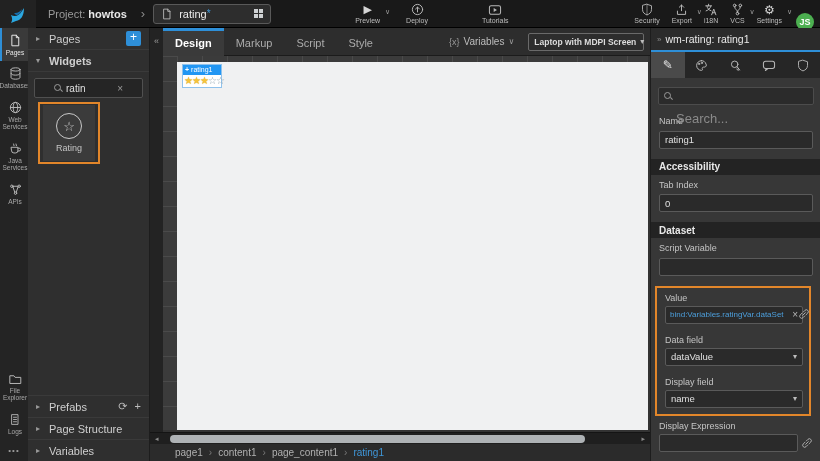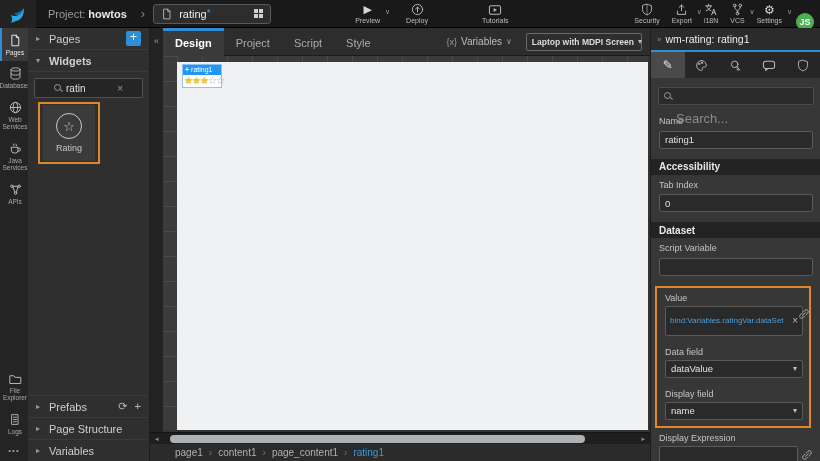--- a/index.html
+++ b/index.html
@@ -127,21 +127,21 @@
   .pinput-row { padding:0 8px 6px; position:relative; }
   .pinput { width:100%; height:18px; background:#2a2a2a; border:1px solid #5a5a5a; border-radius:2px;
     color:#e0e0e0; font-size:9.5px; padding:0 5px; outline:0; font-family:"Liberation Sans", sans-serif; }
   .psection { height:16px; background:#232323; color:#e8e8e8; font-size:10px; font-weight:bold;
     display:flex; align-items:center; padding:0 8px; margin-top:4px; }
   .pselect { height:18px; background:#2a2a2a; border:1px solid #5a5a5a; border-radius:2px;
     display:flex; align-items:center; padding:0 5px; color:#e0e0e0; font-size:9.5px; }
   .pselect .caret { margin-left:auto; font-size:8px; color:#bdbdbd; }
   #orange-box { margin:4px 10px 0 4px; border:2px solid #E2862A; padding:0 0 6px; }
   .bind-input { display:flex; align-items:center; height:18px; background:#2a2a2a; border:1px solid #5a5a5a;
-    border-radius:2px; padding:14px 4px; gap:3px; }
+    border-radius:2px; padding:8px 4px; gap:3px; }
   .bind-input .bval { flex:1; color:#4D9FDC; font-size:8px; white-space:nowrap; overflow:hidden; }
   .bind-input .bx { color:#b5b5b5; font-size:10px; }
   .link-abs { position:absolute; right:-1px; top:2px; }
   .rowflex { display:flex; align-items:center; gap:3px; padding:0 8px 6px; position:relative; }
   .rowflex .pinput { flex:1; }
 </style>
 </head>
 <body>
 
 <div id="app">
@@ -338,21 +338,21 @@
       </div>
     </div>
   </div>
 
   <div id="canvas">
     <div id="collapse-strip">
       <div class="cbtn">«</div>
     </div>
     <div id="ctoolbar">
       <div class="ctab active">Design</div>
-      <div class="ctab">Project</div>
+      <div class="ctab">Markup</div>
       <div class="ctab">Script</div>
       <div class="ctab">Style</div>
       <div id="vars-dd">
         <span class="braces">{x}</span>
         <span>Variables</span>
         <span class="dd-chev">∨</span>
       </div>
       <div id="device-select">
         <span class="dval">Laptop with MDPI Screen</span>
         <span class="caret">▾</span>

